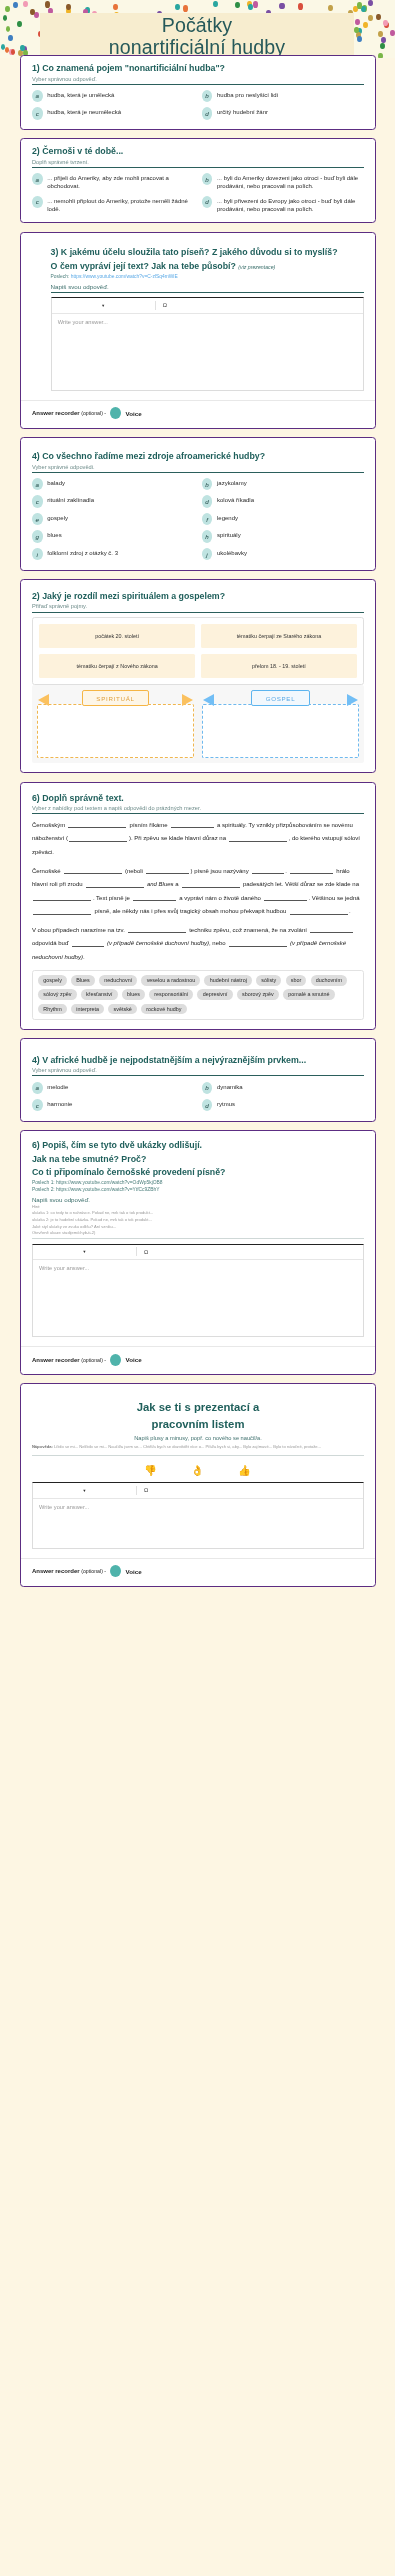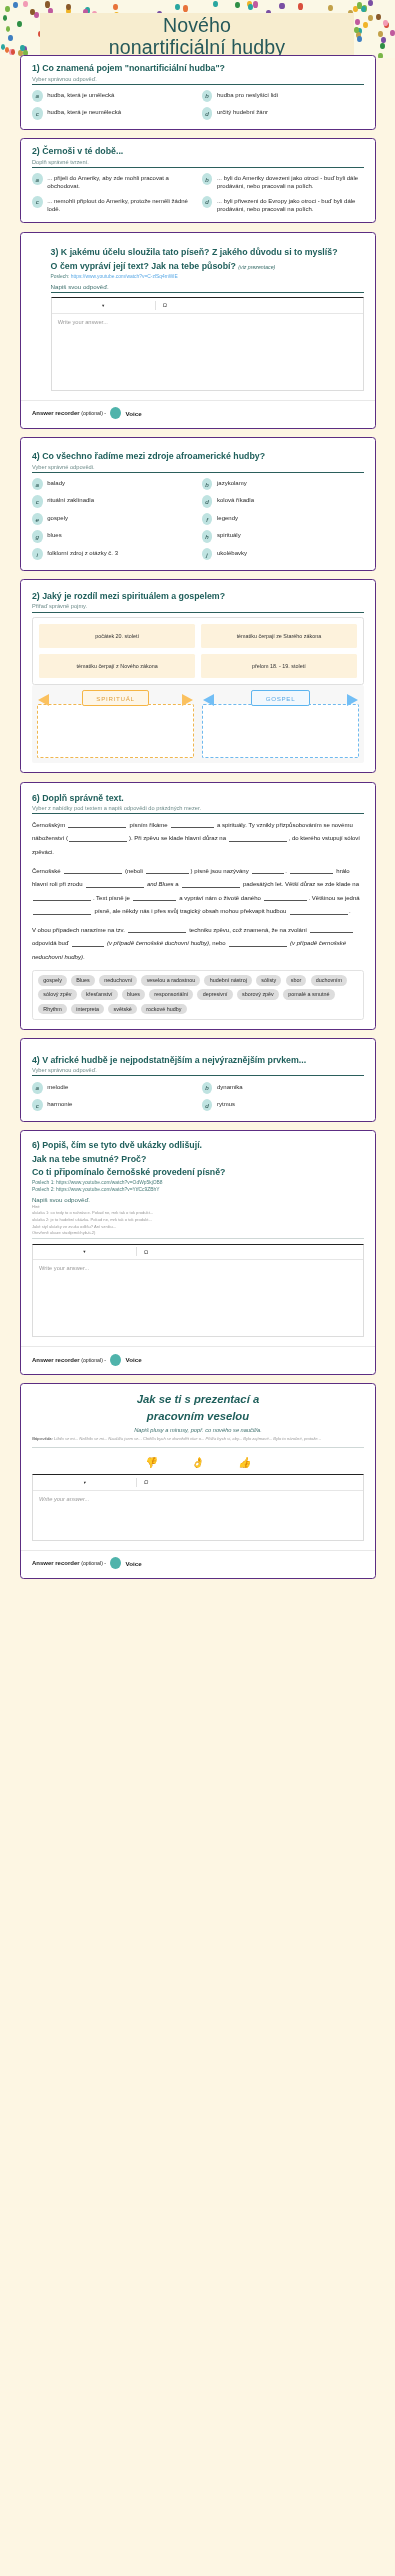--- a/index.html
+++ b/index.html
@@ -470,21 +470,21 @@
         <span class="dot" style="left: 354px; top: 27px; background: rgb(122, 182, 72);"></span>
         <span class="dot" style="left: 357px; top: 2.4px; background: rgb(122, 182, 72);"></span>
         <span class="dot" style="left: 75px; top: 51px; background: rgb(232, 115, 58);"></span>
         <span class="dot" style="left: 129px; top: 27px; background: rgb(122, 79, 163);"></span>
         <span class="dot" style="left: 66px; top: 3.6px; background: rgb(138, 90, 43);"></span>
         <span class="dot" style="left: 23px; top: 50px; background: rgb(122, 182, 72);"></span>
         <span class="dot" style="left: 23px; top: 1px; background: rgb(242, 155, 181);"></span>
       </div>
     <div class="title-plate">
       <h1>
-        <span>Nového</span><br>
+        <span>Počátky</span><br>
         <span>nonartificiální hudby</span>
       </h1>
     </div>
   </div>
 
   <div class="card top">
     <div class="q-block">
       <h2 class="q-title">1) Co znamená pojem "nonartificiální hudba"?</h2>
       <p class="q-instr">Vyber správnou odpověď.</p>
       <hr class="rule">
@@ -754,23 +754,23 @@
       <span class="lbl">
         <span>Answer recorder</span>
         <span class="opt-word">(optional) -</span>
       </span>
       <span class="rec-dot"></span>
       <span class="voice">Voice</span>
     </div>
   </div>
 
   <div class="card">
-    <div class="q-block" style="padding-top:9px;font-style:italic;">
+    <div class="q-block" style="padding-top:17px;">
       <h2 class="fb-title">Jak se ti s prezentací a</h2>
-      <h2 class="fb-title">pracovním veselou</h2>
+      <h2 class="fb-title">pracovním listem</h2>
       <p class="fb-sub">Napiš plusy a minusy, popř. co nového se naučil/a.</p>
       <p class="fb-note">
         <b>Nápověda:</b>
         <span>Líbilo se mi... Nelíbilo se mi... Naučil/a jsem se... Chtěl/a bych se dozvědět více o... Přál/a bych si, aby... Bylo zajímavé... Bylo to náročné, protože...</span>
       </p>
       <hr class="rule light">
 
       <div class="rating-row">
         <span>👎</span>
         <span>👌</span>

